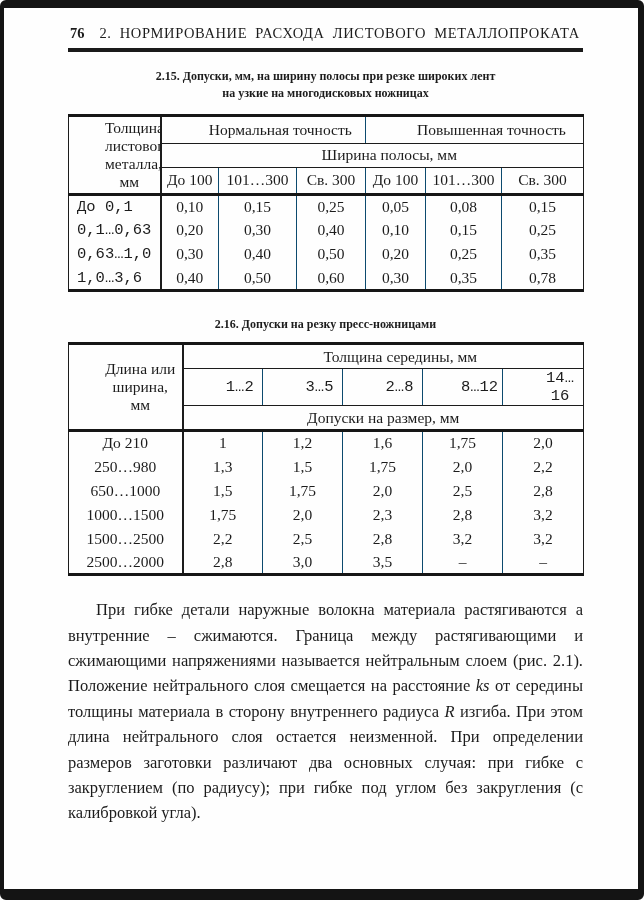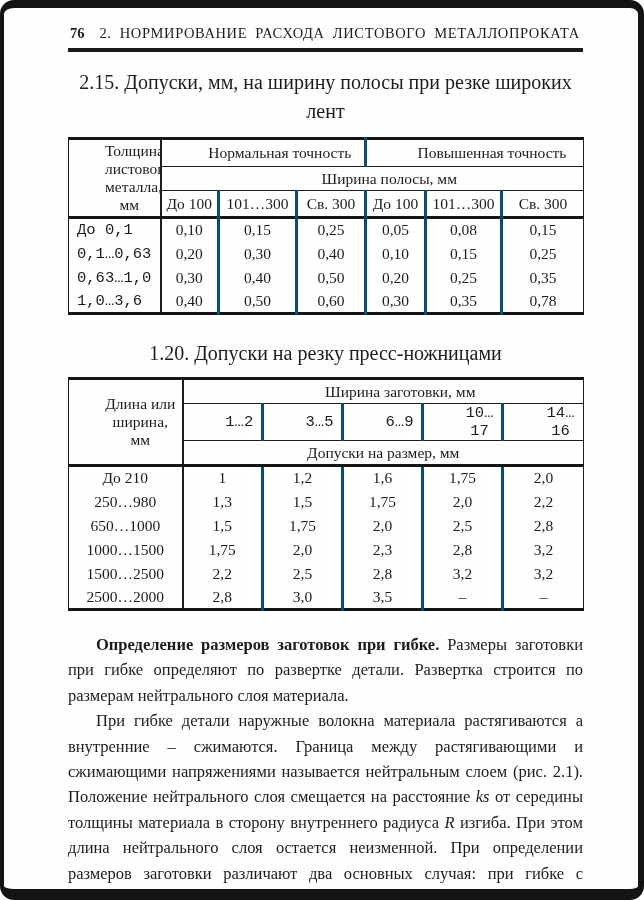--- a/index.html
+++ b/index.html
@@ -3,55 +3,55 @@
 <meta charset="utf-8">
 <style>
   * { margin: 0; padding: 0; box-sizing: border-box; }
   html, body { background: #ffffff; }
   body { width: 644px; height: 900px; font-family: "Liberation Serif", "DejaVu Serif", serif; }
 
   .scan-frame {
     width: 644px; height: 900px;
     border-style: solid; border-color: #141414;
     border-width: 8px 6px 11px 4px;
-    border-radius: 14px;
+    border-radius: 6px;
     background: #fefefe;
     overflow: hidden;
   }
   .page {
     width: 100%; height: 100%;
     padding: 17px 55px 0 64px;
     color: #1c1c1c;
   }
 
   
   .running-head {
     display: flex; align-items: baseline;
     font-size: 14.5px; letter-spacing: 0.6px; word-spacing: 4px;
     padding-left: 2px;
   }
   .page-num { font-weight: bold; margin-right: 15px; letter-spacing: 0; }
   .head-rule { height: 4px; background: #1a1a1a; margin-top: 6px; }
 
   
   .tbl-title {
-    text-align: center; font-weight: normal; font-size: 20px; line-height: 1.45;
+    text-align: center; font-weight: bold; font-size: 12px; line-height: 1.45;
   }
   .title-215 { margin-top: 16px; margin-bottom: 11px; }
   .title-216 { margin-top: 24px; margin-bottom: 9px; }
 
   
   table {
     width: 515px; border-collapse: collapse; table-layout: fixed;
     font-size: 15.5px; text-align: center;
     border-left: 1px solid #1c1c1c; border-right: 1px solid #1c1c1c;
     border-top: 3px solid #161616; border-bottom: 3px solid #161616;
   }
   td { padding: 0 2px; vertical-align: middle; overflow: hidden; }
-  td.vline { border-left: 3px solid #0c4a6e; }
+  td.vline { border-left: 1px solid #0c4a6e; }
   td.stub  { border-right: 2px solid #1c1c1c; padding: 0 6px; }
   tr.thin-under td { border-bottom: 1px solid #1c1c1c; padding-left: 36px; }
   tr.data-first td { border-top: 3px solid #161616; }
 
   
   .t215 tr.hdr-grp  { height: 28px; }
   .t215 tr.hdr-span { height: 24px; }
   .t215 tr.hdr-cols { height: 27px; }
   .t215 tr.data     { height: 24px; }
   .t215 td.row-label { text-align: left; padding-left: 8px; font-family: Liberation Mono, monospace; }
@@ -79,20 +79,21 @@
   <div class="page">
 
     <div class="running-head">
       <span class="page-num">76</span>
       <span>2. НОРМИРОВАНИЕ РАСХОДА ЛИСТОВОГО МЕТАЛЛОПРОКАТА</span>
     </div>
     <div class="head-rule"></div>
 
     <div class="tbl-title title-215">
       <div>2.15. Допуски, мм, на ширину полосы при резке широких лент</div>
+      <div>на узкие на многодисковых ножницах</div>
     </div>
 
     <table class="t215">
       <colgroup>
         <col style="width:92px">
           <col style="width:58px">
           <col style="width:78px">
           <col style="width:69px">
         <col style="width:60px">
           <col style="width:76px">
@@ -147,41 +148,41 @@
         <td>0,40</td>
         <td class="vline">0,50</td>
         <td class="vline">0,60</td>
         <td class="vline">0,30</td>
         <td class="vline">0,35</td>
         <td class="vline">0,78</td>
       </tr>
     </tbody>
       </table>
 
-    <div class="tbl-title title-216">1.20. Допуски на резку пресс-ножницами</div>
+    <div class="tbl-title title-216">2.16. Допуски на резку пресс-ножницами</div>
 
     <table class="t216">
       <colgroup>
         <col style="width:114px">
           <col style="width:80px">
           <col style="width:80px">
         <col style="width:80px">
           <col style="width:80px">
           <col style="width:81px">
       </colgroup>
       <tbody>
           <tr class="hdr-span1 thin-under">
         <td class="stub" rowspan="3" style="border-bottom:none">Длина или ширина, мм</td>
-        <td colspan="5">Ширина заготовки, мм</td>
+        <td colspan="5">Толщина середины, мм</td>
       </tr>
       <tr class="hdr-cols thin-under">
         <td>1…2</td>
         <td class="vline">3…5</td>
-        <td class="vline">6…9</td>
-        <td class="vline">10…17</td>
+        <td class="vline">2…8</td>
+        <td class="vline">8…12</td>
         <td class="vline">14…16</td>
       </tr>
       <tr class="hdr-span2">
         <td colspan="5">Допуски на размер, мм</td>
       </tr>
       <tr class="data data-first">
         <td class="stub">До 210</td>
         <td>1</td>
         <td class="vline">1,2</td>
         <td class="vline">1,6</td>
@@ -225,18 +226,17 @@
         <td>2,8</td>
         <td class="vline">3,0</td>
         <td class="vline">3,5</td>
         <td class="vline">–</td>
         <td class="vline">–</td>
       </tr>
     </tbody>
       </table>
 
     <div class="body-text">
-      <p class="para"><b>Определение размеров заготовок при гибке.</b><span> Размеры заготовки при гибке определяют по развертке детали. Развертка строится по размерам нейтрального слоя материала.</span></p>
       <p class="para"><span>При гибке детали наружные волокна материала растягиваются а внутренние – сжимаются. Граница между растягивающими и сжимающими напряжениями называется нейтральным слоем (рис. 2.1). Положение нейтрального слоя смещается на расстояние </span><i>ks</i><span> от середины толщины материала в сторону внутреннего радиуса </span><i>R</i><span> изгиба. При этом длина нейтрального слоя остается неизменной. При определении размеров заготовки различают два основных случая: при гибке с закруглением (по радиусу); при гибке под углом без закругления (с калибровкой угла).</span></p>
     </div>
 
   </div>
 </div>
 
 </body></html>

